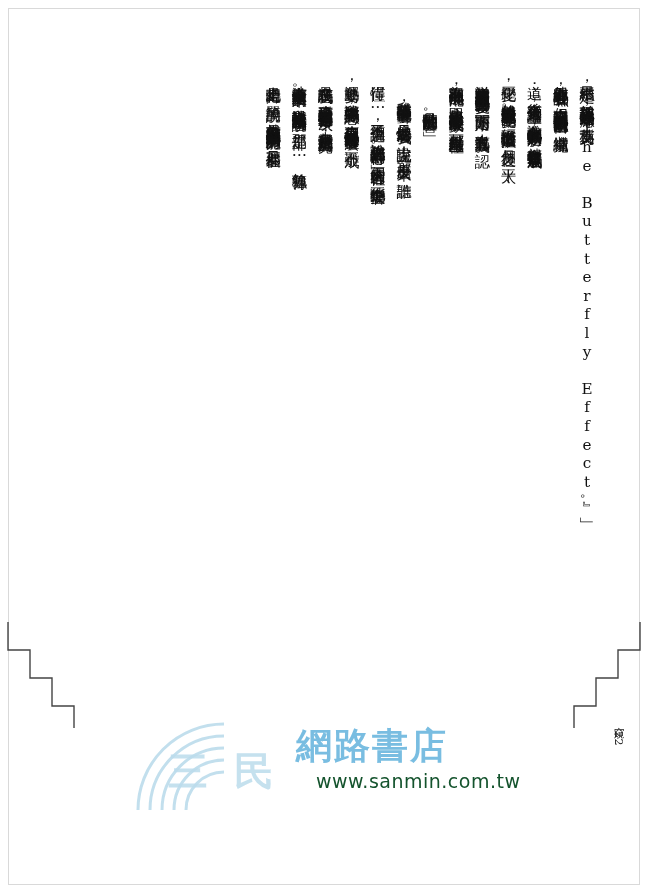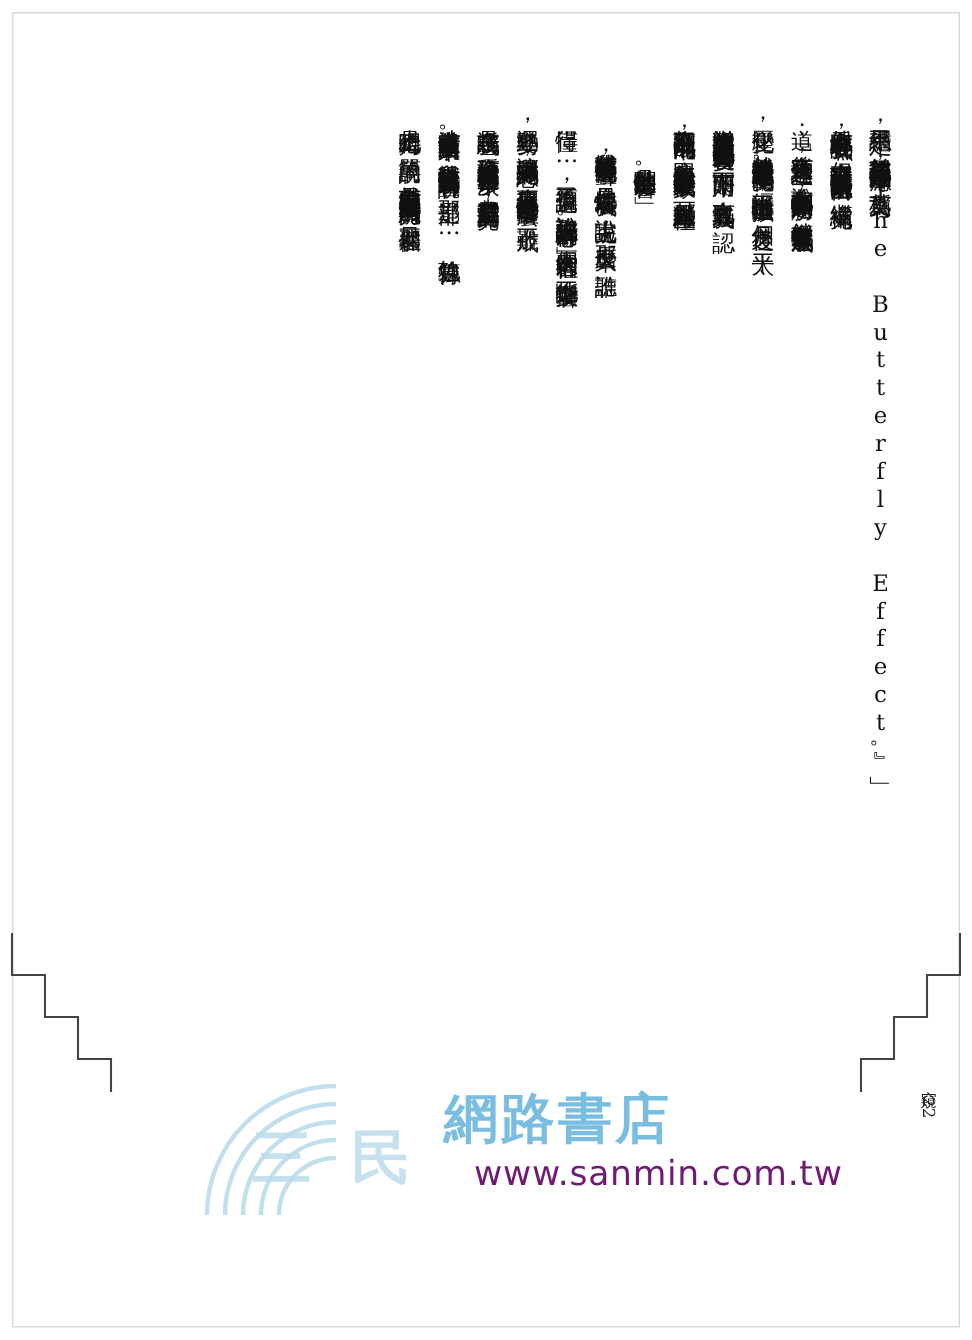--- a/index.html
+++ b/index.html
@@ -111,22 +111,22 @@
     color: #bcdcec;
     opacity: 0.85;
     letter-spacing: 26px;
     font-family: "DejaVu Sans", "Liberation Sans", sans-serif;
     white-space: nowrap;
   }
   #wm-url {
     position: absolute;
     left: 188px;
     top: 52px;
-    font-size: 23px;
-    color: #701a75;
+    font-size: 19px;
+    color: #14532d;
     font-family: "DejaVu Sans", "Liberation Sans", sans-serif;
     letter-spacing: 0.5px;
     white-space: nowrap;
   }
   #wm-arcs {
     position: absolute;
     left: 0px;
     top: 0px;
   }
 </style>

